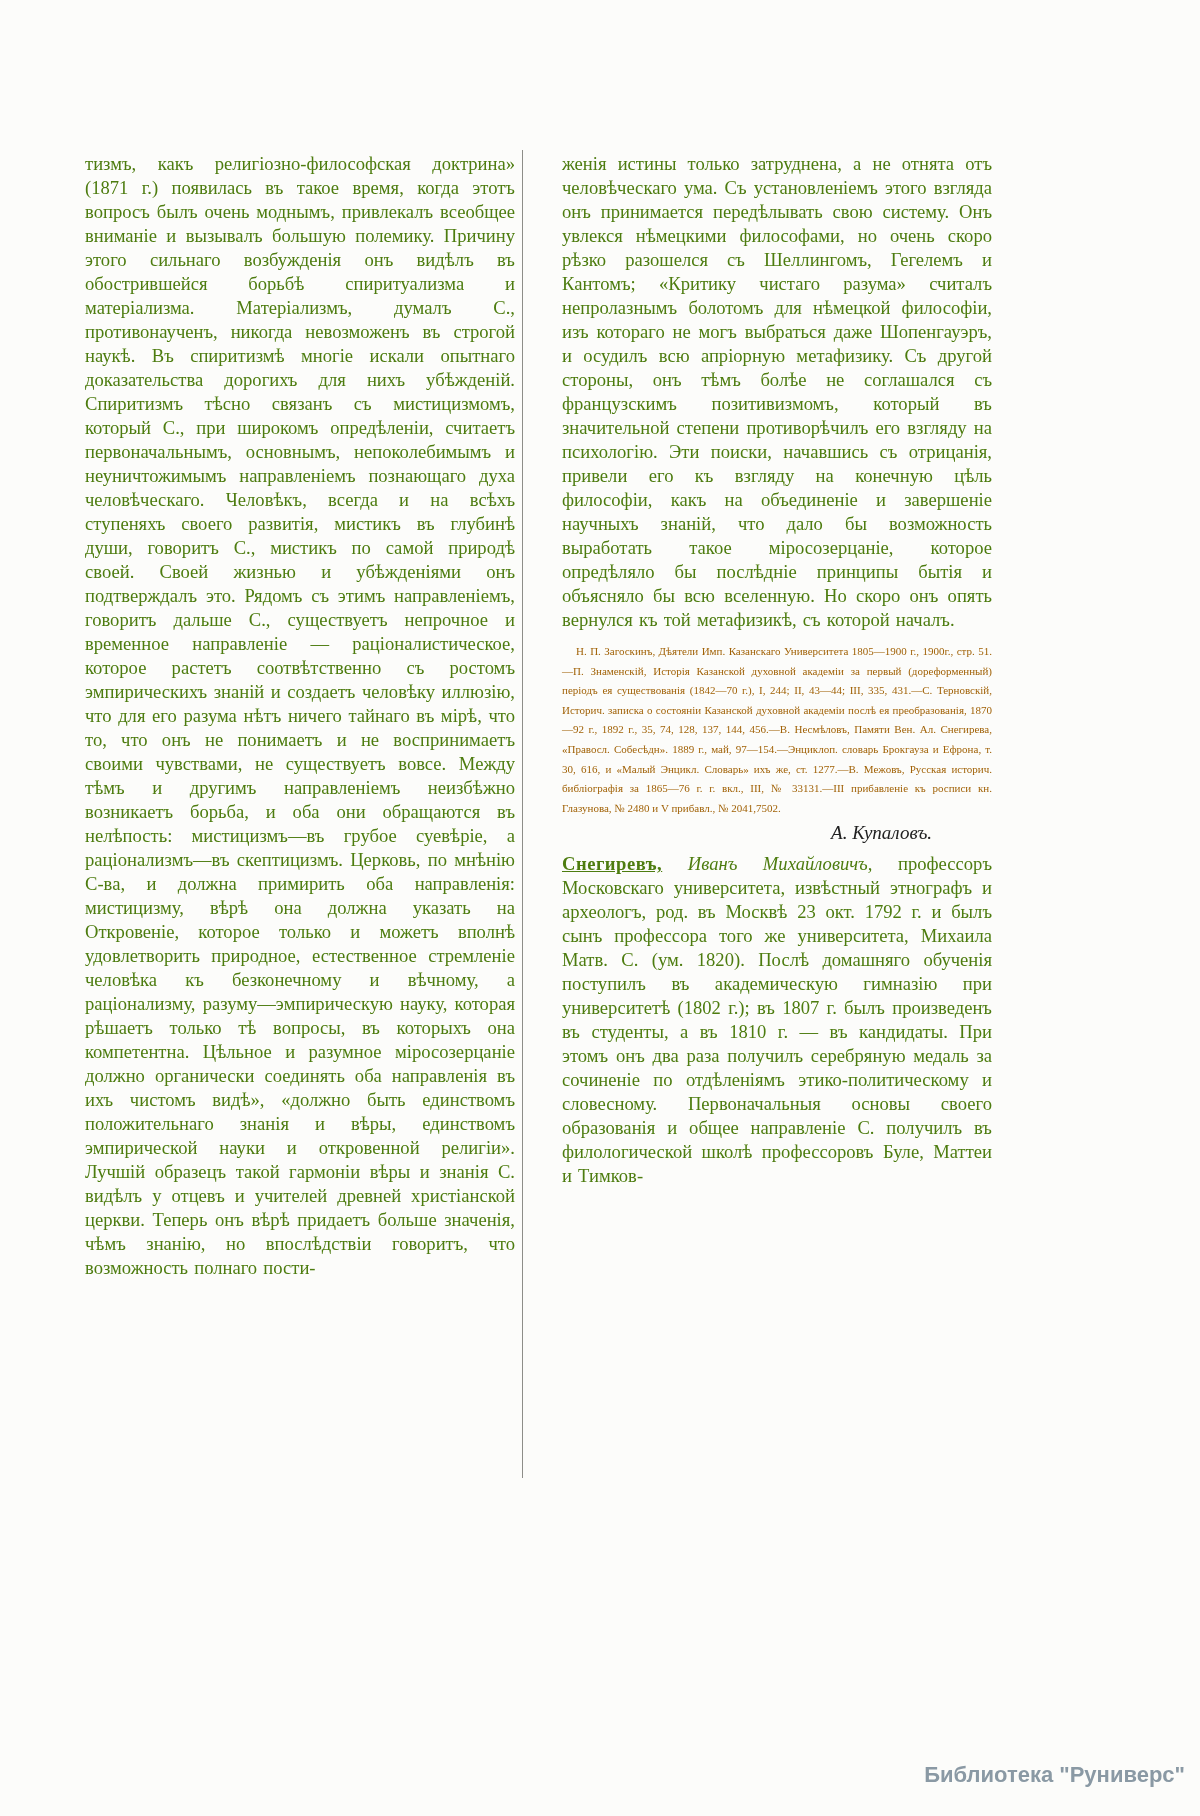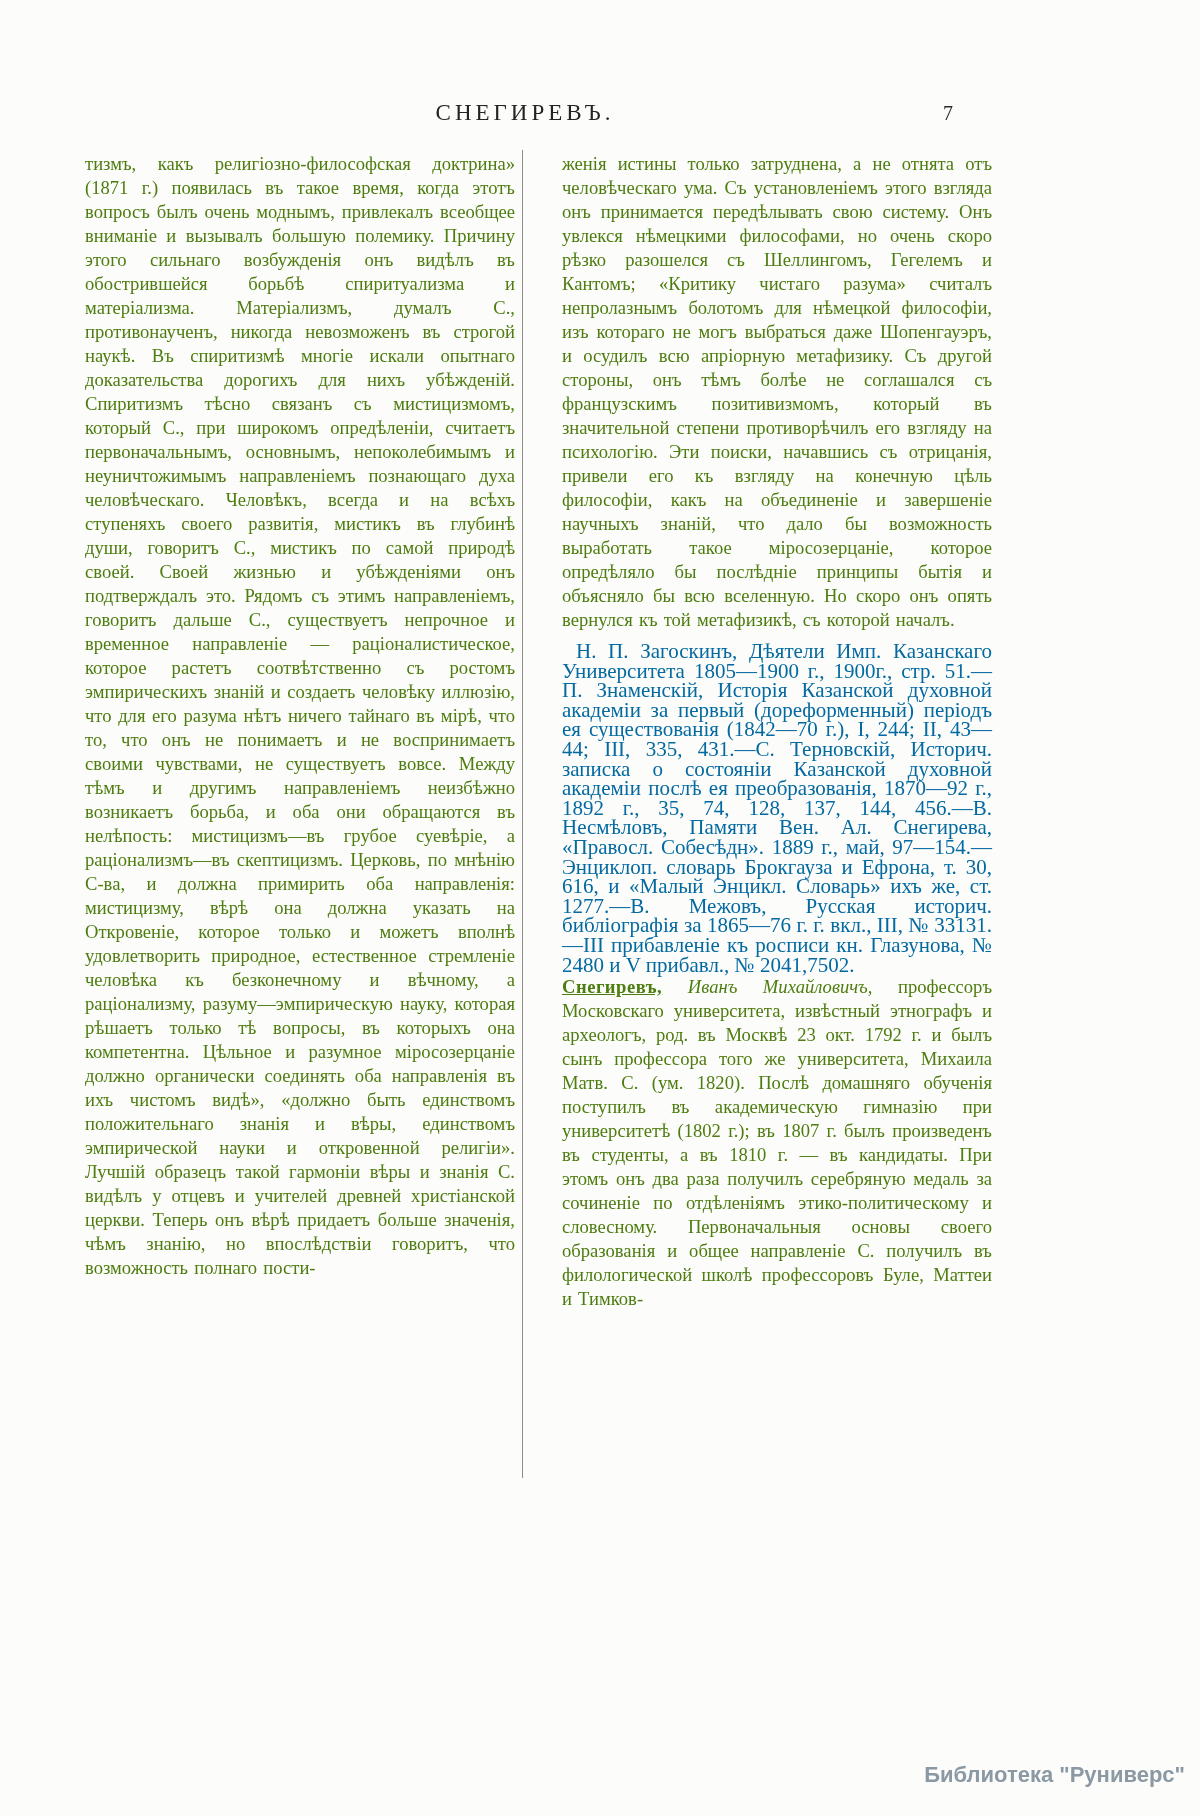--- a/index.html
+++ b/index.html
@@ -60,25 +60,25 @@
   }
   .body-text {
     font-size: 18.6px;
     line-height: 24px;
     text-align: justify;
     word-spacing: 1.5px;
     color: #4d7c0f;
   }
   .biblio {
     margin-top: 10px;
-    font-size: 21px;
+    font-size: 11px;
     line-height: 19.6px;
     text-align: justify;
     text-indent: 14px;
-    color: #0369a1;
+    color: #a16207;
   }
   .signature {
     margin-top: 4px;
     margin-bottom: 8px;
     padding-right: 60px;
     text-align: right;
     font-style: italic;
     font-size: 19px;
     color: #212121;
   }
@@ -100,36 +100,33 @@
     font-weight: bold;
     color: #8a99a4;
     text-align: right;
   }
 </style>
 </head>
 <body>
 
 <div class="page">
 
-  <div class="header-row">
-    <div class="running-title">СНЕГИРЕВЪ.</div>
-    <div class="page-number">7</div>
-  </div>
 
   <div class="column-divider"></div>
 
   <div class="col col-left">
     <p class="body-text">тизмъ, какъ религіозно-философская доктрина» (1871 г.) появилась въ такое время, когда этотъ вопросъ былъ очень моднымъ, привлекалъ всеобщее вниманіе и вызывалъ большую полемику. Причину этого сильнаго возбужденія онъ видѣлъ въ обострившейся борьбѣ спиритуализма и матеріализма. Матеріализмъ, думалъ С., противонаученъ, никогда невозможенъ въ строгой наукѣ. Въ спиритизмѣ многіе искали опытнаго доказательства дорогихъ для нихъ убѣжденій. Спиритизмъ тѣсно связанъ съ мистицизмомъ, который С., при широкомъ опредѣленіи, считаетъ первоначальнымъ, основнымъ, непоколебимымъ и неуничтожимымъ направленіемъ познающаго духа человѣческаго. Человѣкъ, всегда и на всѣхъ ступеняхъ своего развитія, мистикъ въ глубинѣ души, говоритъ С., мистикъ по самой природѣ своей. Своей жизнью и убѣжденіями онъ подтверждалъ это. Рядомъ съ этимъ направленіемъ, говоритъ дальше С., существуетъ непрочное и временное направленіе — раціоналистическое, которое растетъ соотвѣтственно съ ростомъ эмпирическихъ знаній и создаетъ человѣку иллюзію, что для его разума нѣтъ ничего тайнаго въ мірѣ, что то, что онъ не понимаетъ и не воспринимаетъ своими чувствами, не существуетъ вовсе. Между тѣмъ и другимъ направленіемъ неизбѣжно возникаетъ борьба, и оба они обращаются въ нелѣпость: мистицизмъ—въ грубое суевѣріе, а раціонализмъ—въ скептицизмъ. Церковь, по мнѣнію С-ва, и должна примирить оба направленія: мистицизму, вѣрѣ она должна указать на Откровеніе, которое только и можетъ вполнѣ удовлетворить природное, естественное стремленіе человѣка къ безконечному и вѣчному, а раціонализму, разуму—эмпирическую науку, которая рѣшаетъ только тѣ вопросы, въ которыхъ она компетентна. Цѣльное и разумное міросозерцаніе должно органически соединять оба направленія въ ихъ чистомъ видѣ», «должно быть единствомъ положительнаго знанія и вѣры, единствомъ эмпирической науки и откровенной религіи». Лучшій образецъ такой гармоніи вѣры и знанія С. видѣлъ у отцевъ и учителей древней христіанской церкви. Теперь онъ вѣрѣ придаетъ больше значенія, чѣмъ знанію, но впослѣдствіи говоритъ, что возможность полнаго пости-</p>
   </div>
 
   <div class="col col-right">
     <p class="body-text">женія истины только затруднена, а не отнята отъ человѣческаго ума. Съ установленіемъ этого взгляда онъ принимается передѣлывать свою систему. Онъ увлекся нѣмецкими философами, но очень скоро рѣзко разошелся съ Шеллингомъ, Гегелемъ и Кантомъ; «Критику чистаго разума» считалъ непролазнымъ болотомъ для нѣмецкой философіи, изъ котораго не могъ выбраться даже Шопенгауэръ, и осудилъ всю апріорную метафизику. Съ другой стороны, онъ тѣмъ болѣе не соглашался съ французскимъ позитивизмомъ, который въ значительной степени противорѣчилъ его взгляду на психологію. Эти поиски, начавшись съ отрицанія, привели его къ взгляду на конечную цѣль философіи, какъ на объединеніе и завершеніе научныхъ знаній, что дало бы возможность выработать такое міросозерцаніе, которое опредѣляло бы послѣдніе принципы бытія и объясняло бы всю вселенную. Но скоро онъ опять вернулся къ той метафизикѣ, съ которой началъ.</p>
 
     <p class="biblio">Н. П. Загоскинъ, Дѣятели Имп. Казанскаго Университета 1805—1900 г., 1900г., стр. 51.—П. Знаменскій, Исторія Казанской духовной академіи за первый (дореформенный) періодъ ея существованія (1842—70 г.), I, 244; II, 43—44; III, 335, 431.—С. Терновскій, Историч. записка о состояніи Казанской духовной академіи послѣ ея преобразованія, 1870—92 г., 1892 г., 35, 74, 128, 137, 144, 456.—В. Несмѣловъ, Памяти Вен. Ал. Снегирева, «Правосл. Собесѣдн». 1889 г., май, 97—154.—Энциклоп. словарь Брокгауза и Ефрона, т. 30, 616, и «Малый Энцикл. Словарь» ихъ же, ст. 1277.—В. Межовъ, Русская историч. библіографія за 1865—76 г. г. вкл., III, № 33131.—III прибавленіе къ росписи кн. Глазунова, № 2480 и V прибавл., № 2041,7502.</p>
 
+    <p class="signature">А. Купаловъ.</p>
 
     <p class="body-text entry">
       <span class="headword">Снегиревъ,</span><span class="entry-name"> Иванъ Михайловичъ,</span><span> профессоръ Московскаго университета, извѣстный этнографъ и археологъ, род. въ Москвѣ 23 окт. 1792 г. и былъ сынъ профессора того же университета, Михаила Матв. С. (ум. 1820). Послѣ домашняго обученія поступилъ въ академическую гимназію при университетѣ (1802 г.); въ 1807 г. былъ произведенъ въ студенты, а въ 1810 г. — въ кандидаты. При этомъ онъ два раза получилъ серебряную медаль за сочиненіе по отдѣленіямъ этико-политическому и словесному. Первоначальныя основы своего образованія и общее направленіе С. получилъ въ филологической школѣ профессоровъ Буле, Маттеи и Тимков-</span>
     </p>
   </div>
 
   <div class="watermark">Библиотека "Руниверс"</div>
 
 </div>
 

